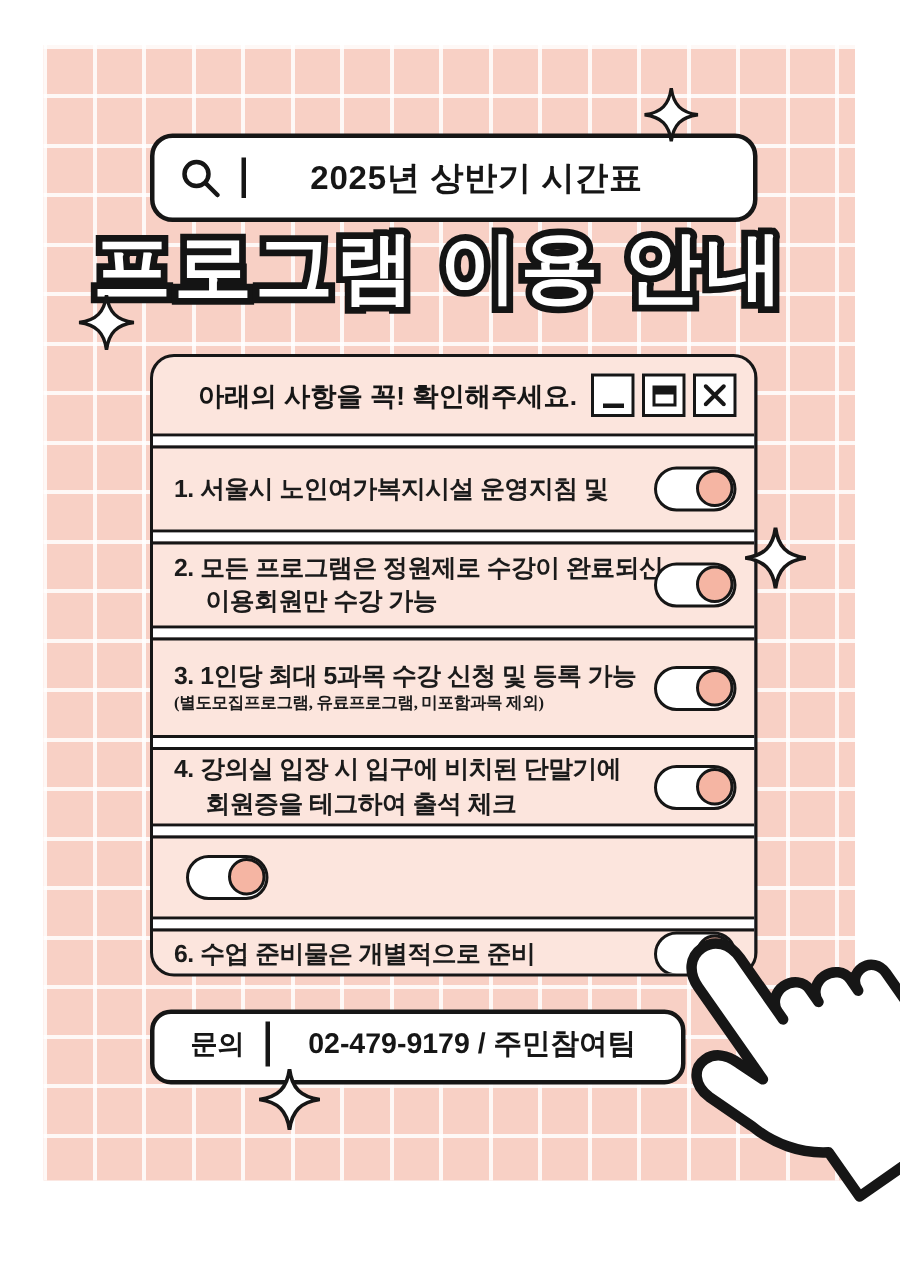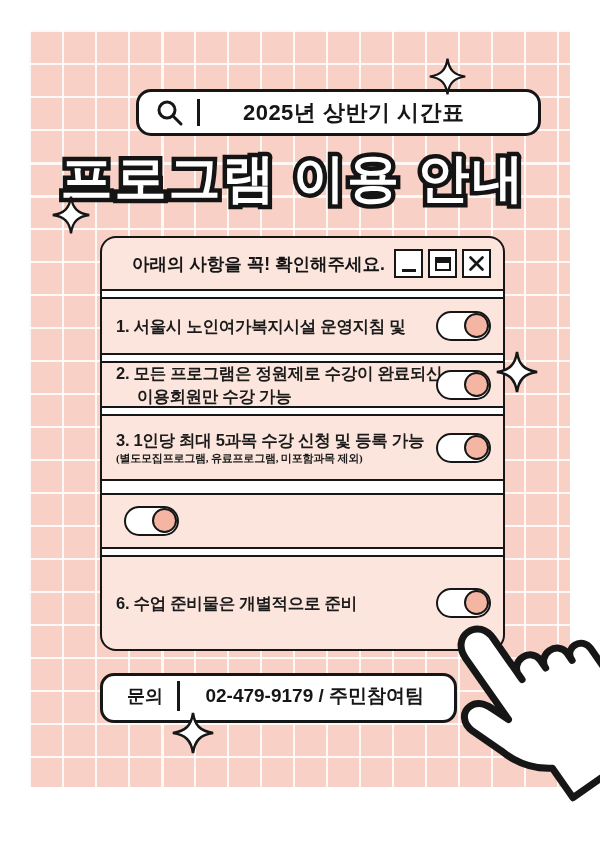--- a/index.html
+++ b/index.html
@@ -12,33 +12,33 @@
   
   .grid-bg {
     position:absolute; left:29px; top:30px; width:541px; height:757px;
     background-color:#f8d0c5;
     background-image:
       repeating-linear-gradient(to right, rgba(255,255,255,.85) 0 2.5px, transparent 2.5px 33px),
       repeating-linear-gradient(to bottom, rgba(255,255,255,.85) 0 2.5px, transparent 2.5px 33px);
   }
   
   .search-bar {
-    position:absolute; left:100px; top:89px; width:405px; height:47px;
+    position:absolute; left:100px; top:89px; width:405px; height:59px;
     background:#fff; border:3px solid #161616; border-radius:15px;
-    display:flex; align-items:center; padding:0 14px 0 16px; z-index:3;margin-left:36px;
+    display:flex; align-items:center; padding:0 14px 0 16px; z-index:3;
   }
   .search-bar .mag { width:30px; height:30px; flex:0 0 auto; }
   .search-divider { width:2.5px; height:27px; background:#161616; margin:0 10px 0 12px; flex:0 0 auto; }
   .search-text {
     flex:1; text-align:center; font-size:22px; font-weight:700; color:#161616;
     letter-spacing:0.5px; padding-right:26px; white-space:nowrap;
   }
   
   .big-title {
-    position:absolute; left:0; right:14px; top:144px; text-align:center; z-index:3;
+    position:absolute; left:0; right:14px; top:144px; text-align:center; z-index:3;font-family:Liberation Serif, serif;
   }
   .big-title span {
     font-size:52px; font-weight:900; letter-spacing:2px; color:#ffffff;
     -webkit-text-stroke:9px #141414; paint-order:stroke fill; white-space:nowrap;
   }
   
   .window {
     position:absolute; left:100px; top:236px; width:405px; height:415px;
     background:#0f172a; border:2.5px solid #161616; border-radius:16px;
     overflow:hidden; z-index:2; display:flex; flex-direction:column;
@@ -131,21 +131,21 @@
     <div class="win-row" style="height:58px">
       <div class="row-text">
         <div class="line1">1. 서울시 노인여가복지시설 운영지침 및</div>
       </div>
       <div class="toggle">
           <div class="knob"></div>
         </div>
     </div>
 
     <div class="row-gap"></div>
-    <div class="win-row" style="height:47px">
+    <div class="win-row" style="height:58px">
       <div class="row-text">
         <div class="line1">2. 모든 프로그램은 정원제로 수강이 완료되신</div>
         <div class="line2 indent">이용회원만 수강 가능</div>
       </div>
       <div class="toggle">
           <div class="knob"></div>
         </div>
     </div>
 
     <div class="row-gap"></div>
@@ -153,20 +153,29 @@
       <div class="row-text">
         <div class="line1">3. 1인당 최대 5과목 수강 신청 및 등록 가능</div>
         <div class="line2 small">(별도모집프로그램, 유료프로그램, 미포함과목 제외)</div>
       </div>
       <div class="toggle">
           <div class="knob"></div>
         </div>
     </div>
 
     <div class="row-gap"></div>
+    <div class="win-row" style="height:53px">
+      <div class="row-text">
+        <div class="line1">4. 강의실 입장 시 입구에 비치된 단말기에</div>
+        <div class="line2 indent">회원증을 테그하여 출석 체크</div>
+      </div>
+      <div class="toggle">
+          <div class="knob"></div>
+        </div>
+    </div>
 
     <div class="row-gap"></div>
     <div class="win-row" style="height:56px">
       <div class="toggle">
           <div class="knob"></div>
         </div>
     </div>
 
     <div class="row-gap"></div>
     <div class="win-row last">

